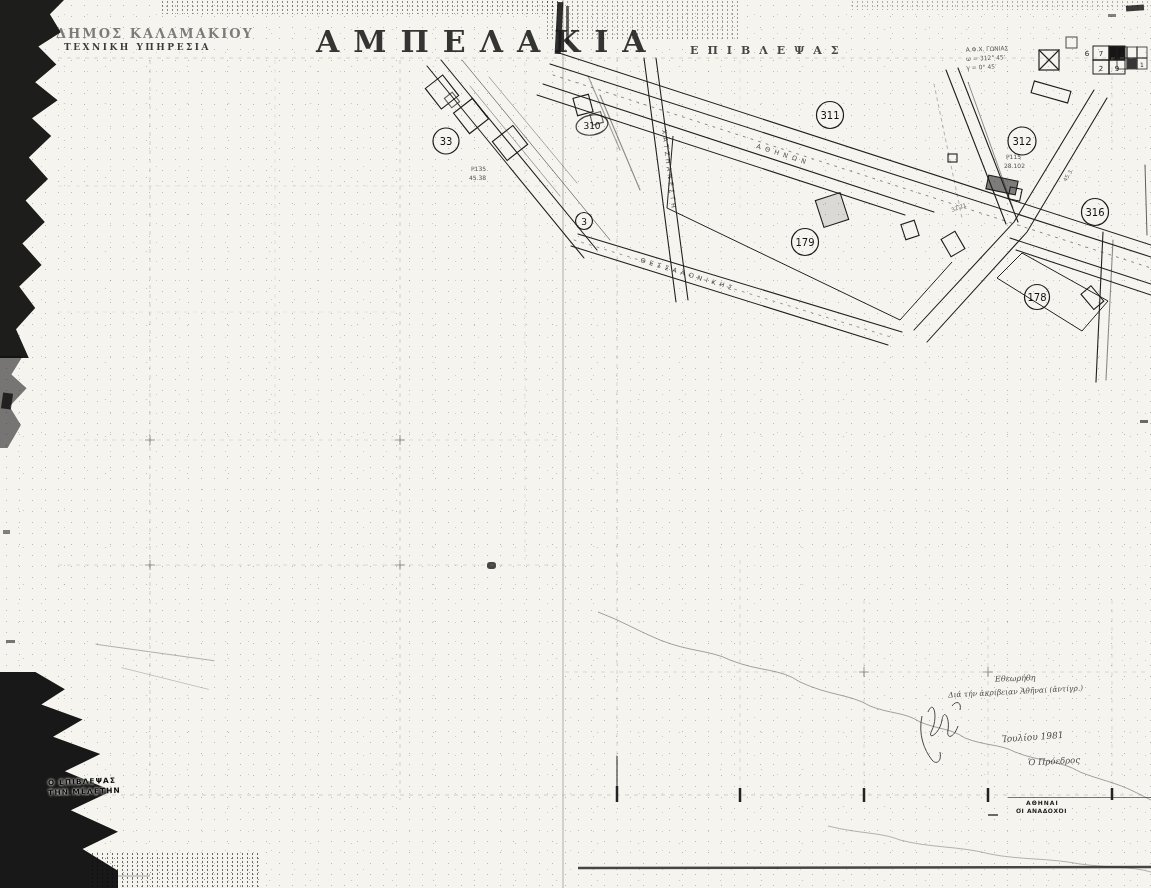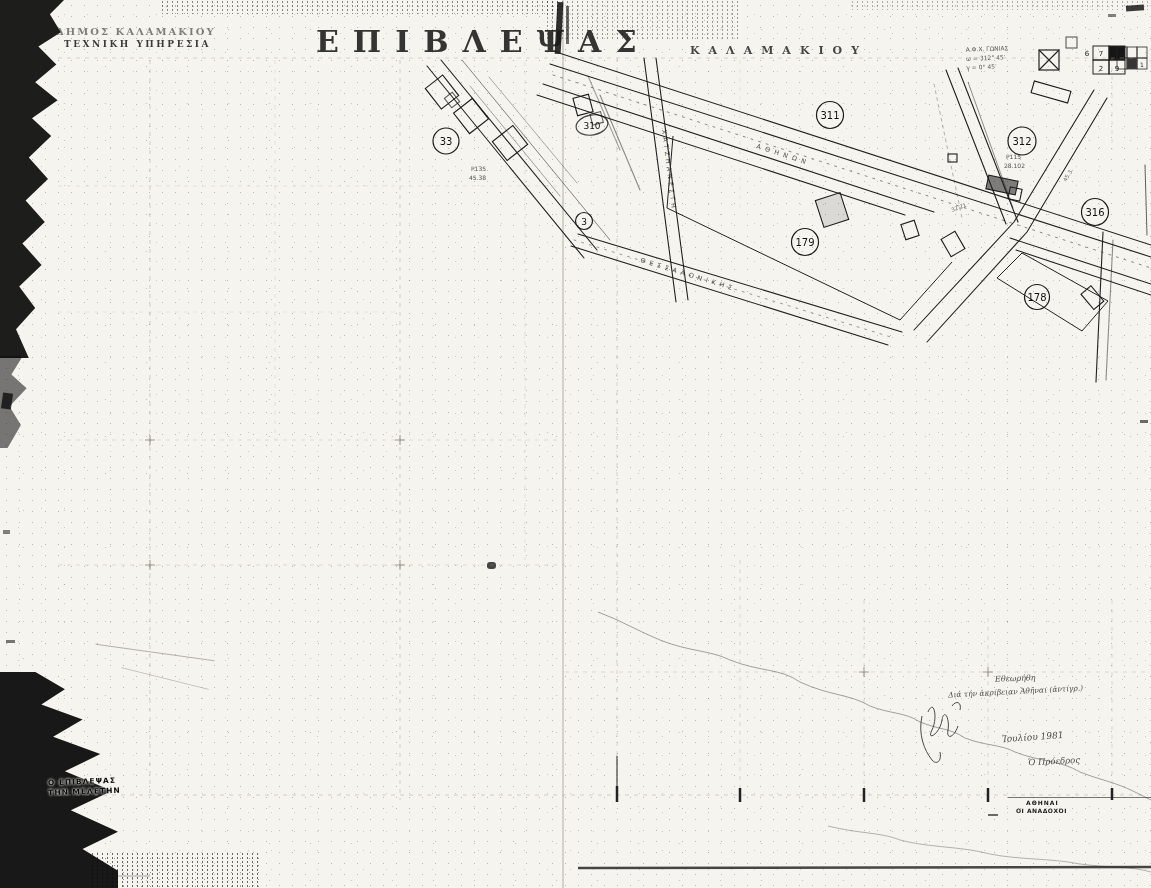--- a/index.html
+++ b/index.html
@@ -17,21 +17,21 @@
   }
   .abs{position:absolute;}
   .noise-band{
     background-image:radial-gradient(rgba(10,10,10,.85) .7px, transparent 1px),
                      radial-gradient(rgba(20,20,20,.6) .6px, transparent 1px);
     background-size:5px 4px,9px 7px;background-position:0 0,2px 3px;
   }
   .blob{background:#0c0c0c;}
   .hline{background:#222;}
   .agency{font-family:"DejaVu Serif",serif;line-height:1.25;}
-  .agency .l1{font-size:10px;letter-spacing:2px;opacity:.55;font-weight:bold;}
+  .agency .l1{font-size:13px;letter-spacing:2px;opacity:.55;font-weight:bold;}
   .agency .l2{font-size:9px;letter-spacing:2.5px;font-weight:bold;opacity:.85;margin-left:8px;}
   .map-title{font-size:30px;font-weight:bold;letter-spacing:14px;opacity:.88;white-space:nowrap;}
   .map-subtitle{font-size:11px;font-weight:bold;letter-spacing:9px;opacity:.8;white-space:nowrap;}
   .survey-note{font-family:"DejaVu Sans",sans-serif;font-size:6px;line-height:1.5;color:#222;opacity:.75;transform:rotate(-2deg);white-space:nowrap;}
   .stamp{font-family:"DejaVu Sans",sans-serif;font-weight:bold;font-size:7.5px;letter-spacing:1px;
          color:#0b0b0b;line-height:1.3;transform:rotate(-2deg);white-space:nowrap;
          text-shadow:0 0 3px rgba(246,245,240,.95),0 0 2px rgba(246,245,240,.9);z-index:9;}
   .hw{font-style:italic;color:#2b2b28;white-space:nowrap;opacity:.85;}
   .printed-br{font-family:"DejaVu Sans",sans-serif;font-weight:bold;color:#1b1b1b;white-space:nowrap;}
   svg text{font-family:"DejaVu Sans",sans-serif;}
@@ -68,22 +68,22 @@
   <div class="abs blob" style="left:1126px;top:5px;width:18px;height:6px;opacity:.8;transform:rotate(-4deg);"></div>
   <div class="abs blob" style="left:1108px;top:14px;width:8px;height:3px;opacity:.5;"></div>
   <div class="abs blob" style="left:1140px;top:420px;width:8px;height:3px;opacity:.6;"></div>
   <div class="abs" style="left:95px;top:652px;width:120px;height:1px;background:#8a8478;opacity:.6;transform:rotate(8deg);"></div>
   <div class="abs" style="left:120px;top:678px;width:90px;height:1px;background:#8a8478;opacity:.5;transform:rotate(14deg);"></div>
 
   <div class="abs agency" style="left:56px;top:26px;">
     <div class="l1">ΔΗΜΟΣ ΚΑΛΑΜΑΚΙΟΥ</div>
     <div class="l2">ΤΕΧΝΙΚΗ ΥΠΗΡΕΣΙΑ</div>
   </div>
-  <div class="abs map-title" style="left:316px;top:24px;">ΕΠΙΒΛΕΨΑΣ</div>
-  <div class="abs map-subtitle" style="left:690px;top:44px;">ΚΑΛΑΜΑΚΙΟΥ</div>
+  <div class="abs map-title" style="left:316px;top:24px;">ΑΜΠΕΛΑΚΙΑ</div>
+  <div class="abs map-subtitle" style="left:690px;top:44px;">ΕΠΙΒΛΕΨΑΣ</div>
 
   <div class="abs survey-note" style="left:966px;top:44px;">
     <div>Α.Φ.Χ. ΓΩΝΙΑΣ</div>
     <div>ω = 312° 45′</div>
     <div>γ = 0° 45′</div>
   </div>
 
   <svg class="abs" style="left:1035px;top:34px;" width="115" height="48" viewBox="0 0 115 48">
     <rect x="4" y="16" width="20" height="20" fill="none" stroke="#222" stroke-width="1.2"></rect>
     <path d="M4,16 L24,36 M24,16 L4,36" stroke="#222" stroke-width="1.1"></path>

